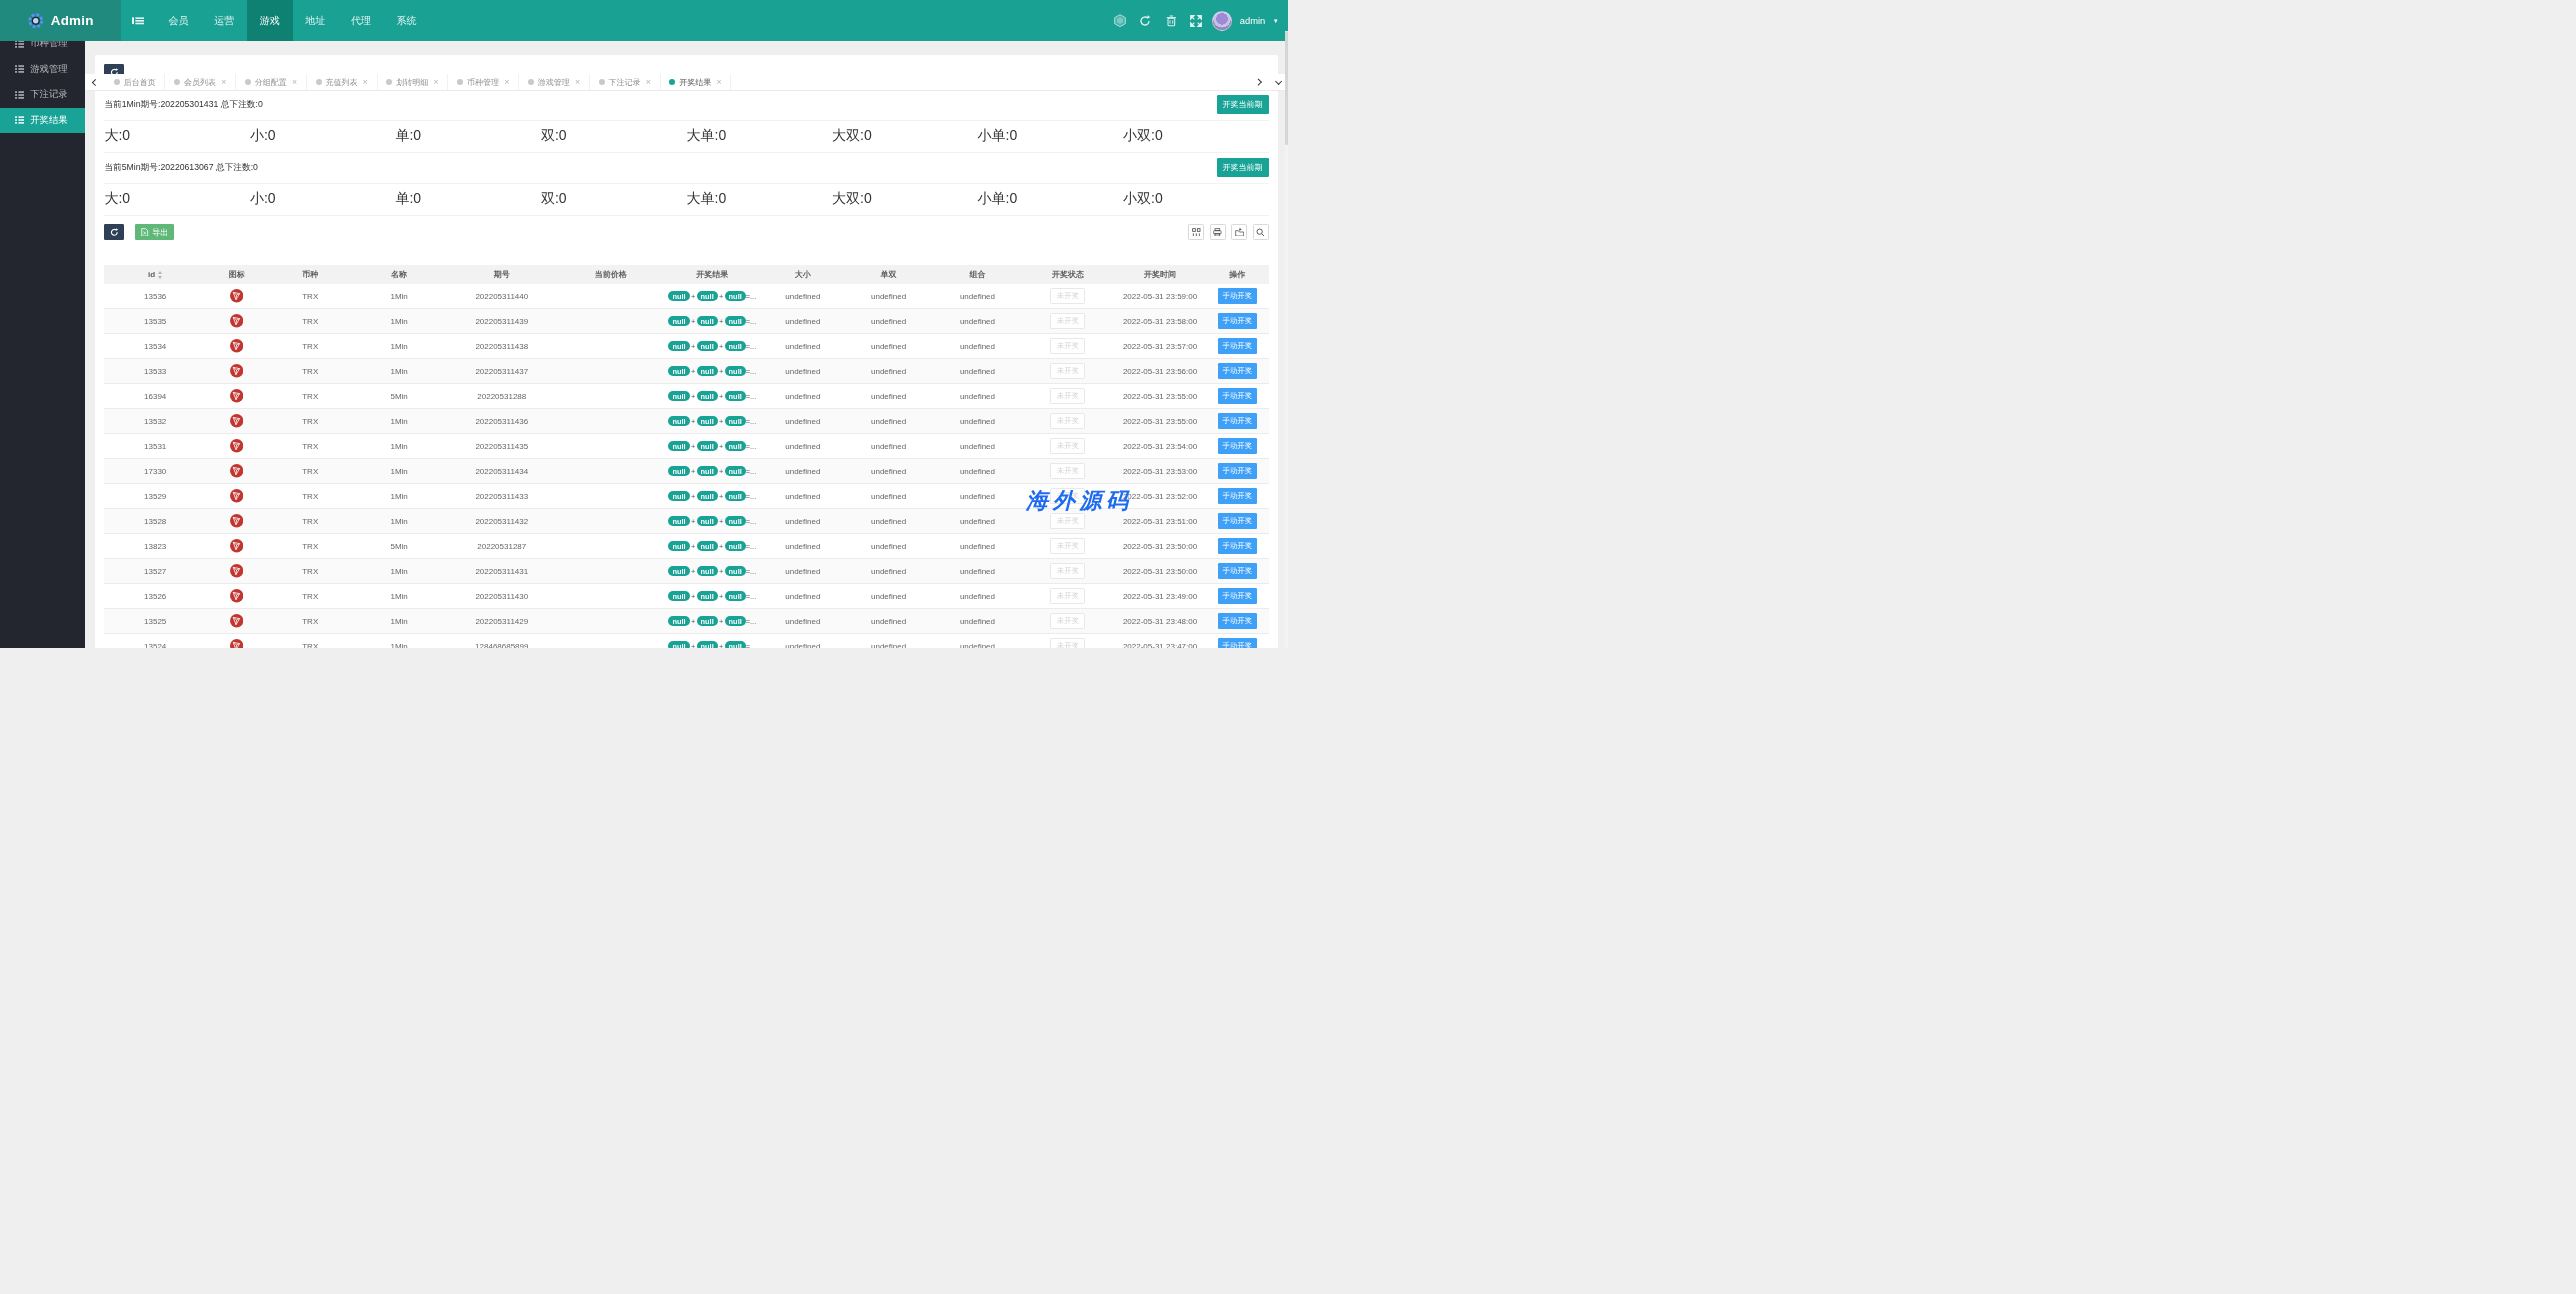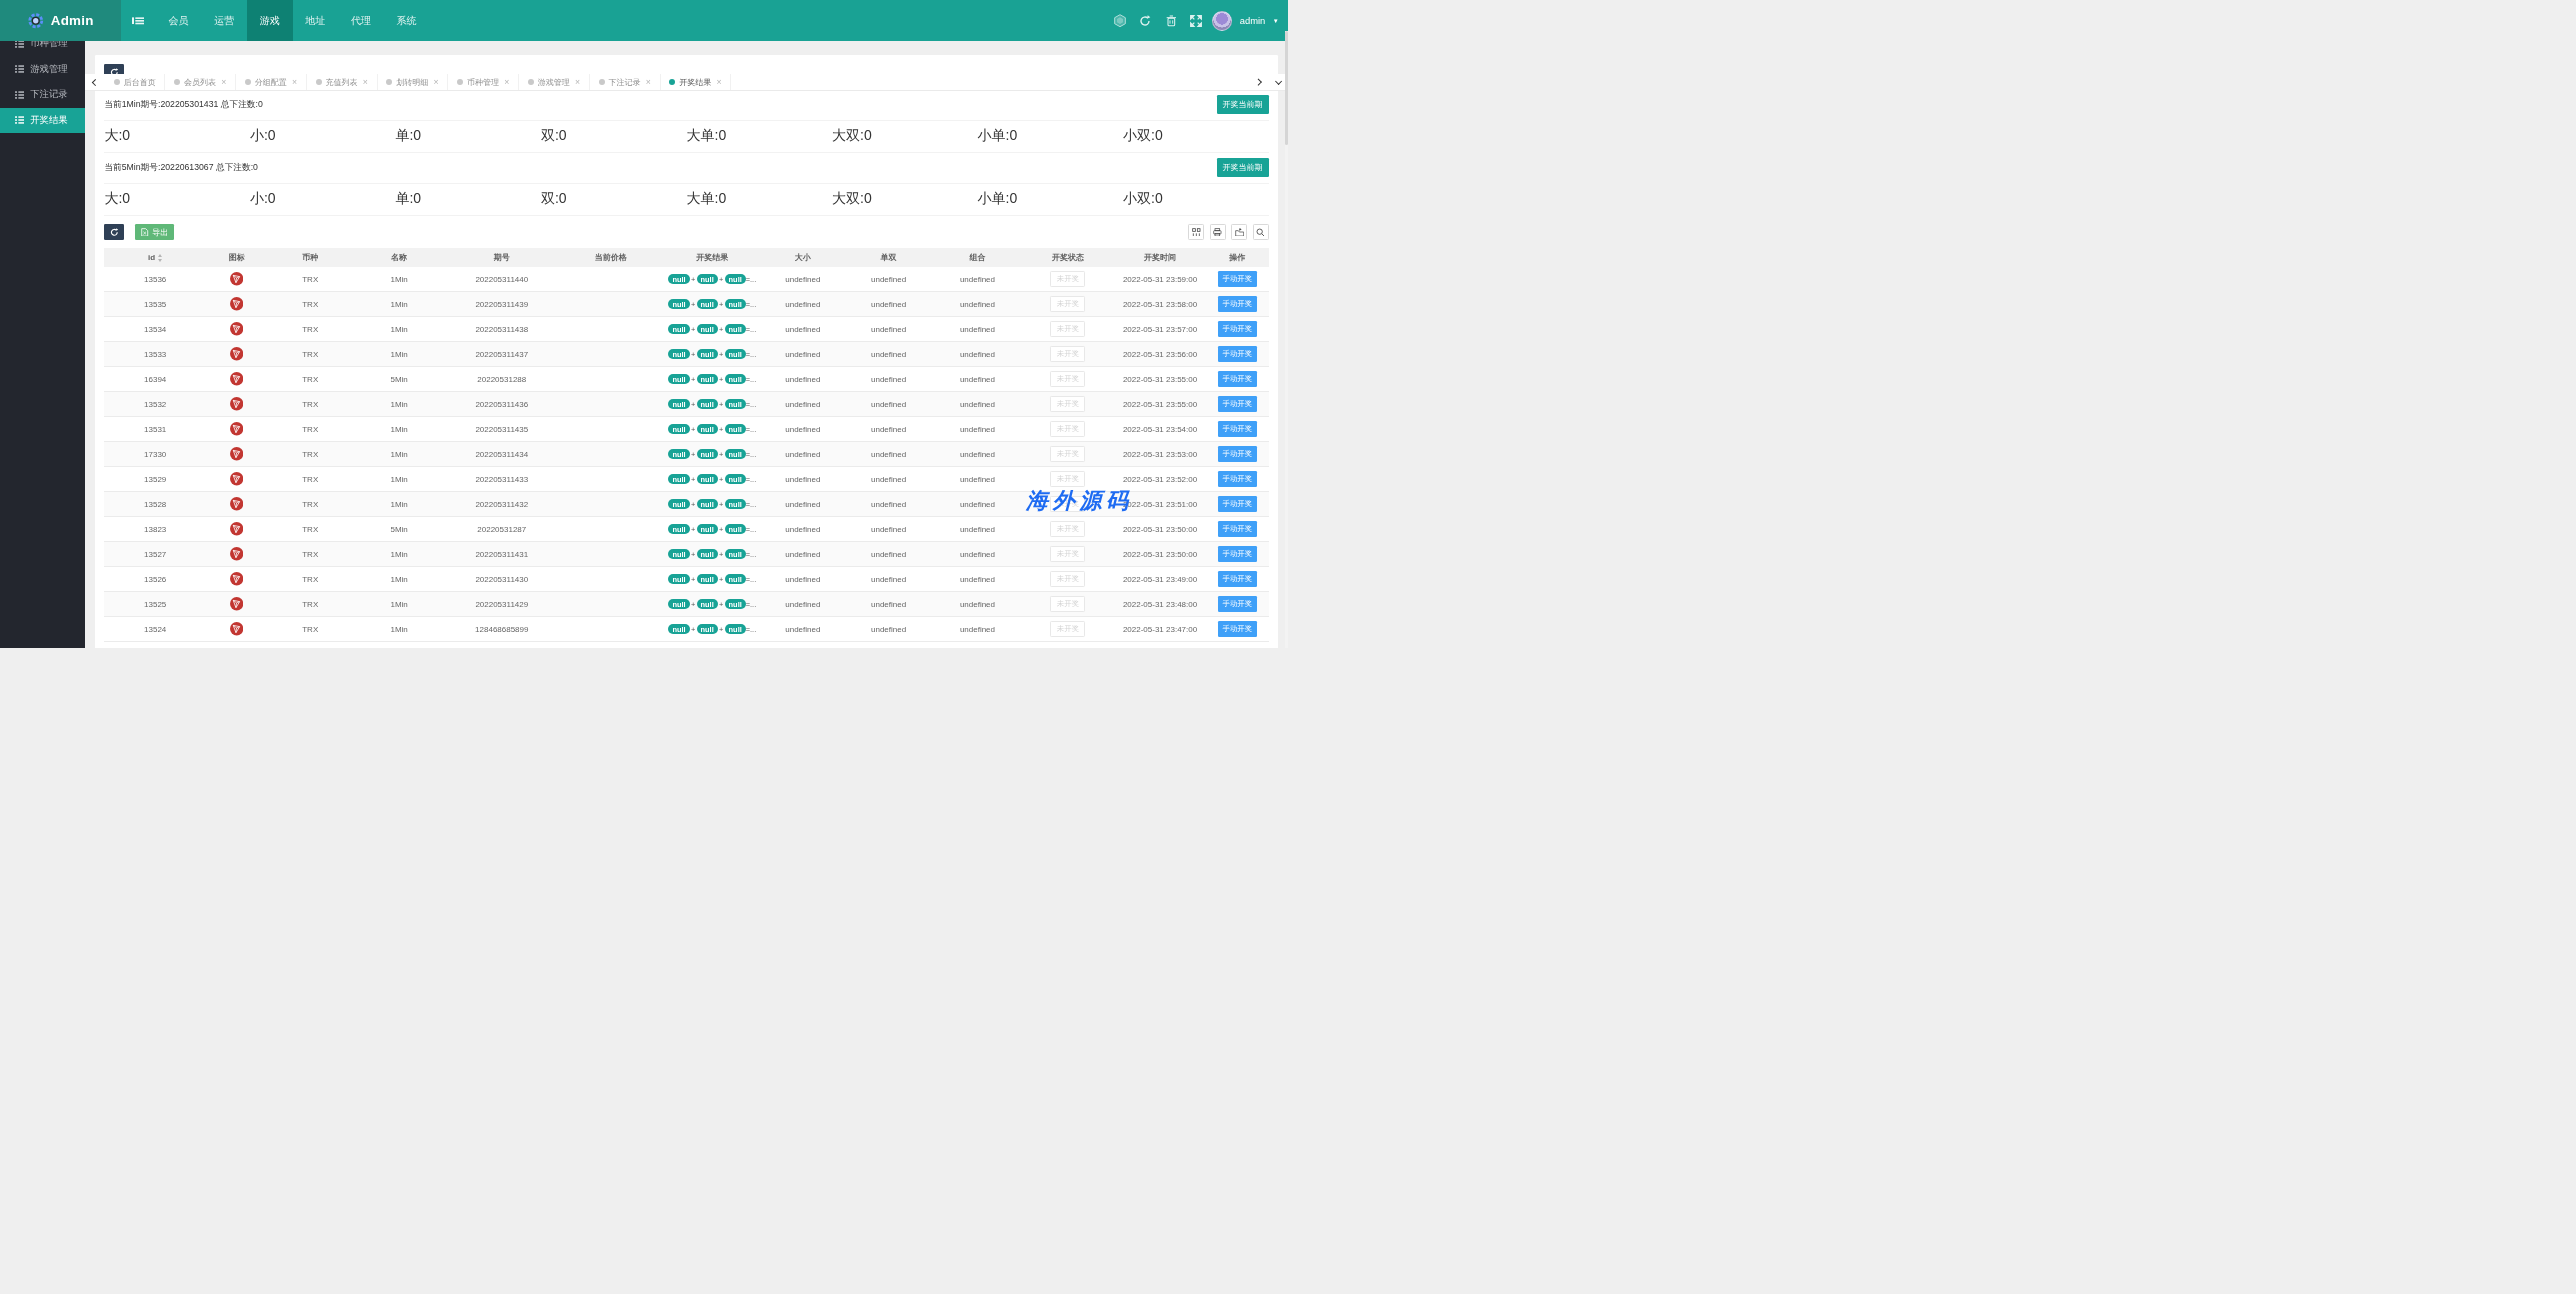--- a/index.html
+++ b/index.html
@@ -52,21 +52,21 @@
   .sec-title-row { display:flex; align-items:center; justify-content:space-between; padding:5.4px 0;gap:33px; }
   .sec-title { font-size:8.7px; color:#333; }
   .stats { display:flex; border-top:0.7px solid #f2f2f2; border-bottom:0.7px solid #f2f2f2; padding:6.7px 0; }
   .stats span { flex:1; font-size:14px; color:#333; }
 
   .toolbar { display:flex; align-items:center; margin-top:8px; }
   .toolbar .left { display:flex; gap:11px; }
   .toolbar .right { margin-left:auto; display:flex; gap:5.4px; }
   .tool-box { width:16px; height:16px; border:0.7px solid #d9d9d9; background:#fff; border-radius:1.3px; display:inline-flex; align-items:center; justify-content:center; cursor:pointer; }
 
-  table { width:100%; border-collapse:collapse; table-layout:fixed; margin-top:8px; }
+  table { width:100%; border-collapse:collapse; table-layout:fixed; margin-top:25px; }
   thead th { background:#f2f2f2; color:#5f5f5f; font-size:8px; font-weight:700; padding:4px 2.7px; text-align:center; }
   tbody td { font-size:8px; color:#666; padding:4px 2.7px; text-align:center; border-bottom:0.7px solid #ebebeb; overflow:hidden; white-space:nowrap; }
   tbody tr:nth-child(even) { background:#fafafa; }
   .th-sort { display:inline-flex; flex-direction:column; gap:1.3px; margin-left:3.4px; vertical-align:middle; cursor:pointer; }
   .th-sort i { display:block; width:0; height:0; border-left:2.7px solid transparent; border-right:2.7px solid transparent; }
   .th-sort .up { border-bottom:3.4px solid #b5b5b5; }
   .th-sort .dn { border-top:3.4px solid #b5b5b5; }
   .coin { display:inline-flex; vertical-align:middle; }
   .pill { display:inline-block; background:#18A396; color:#fff; font-size:7.4px; font-weight:700; padding:0.7px 4px; border-radius:6px; }
   .plus { color:#555; margin:0 1.3px; font-size:7.4px; }

